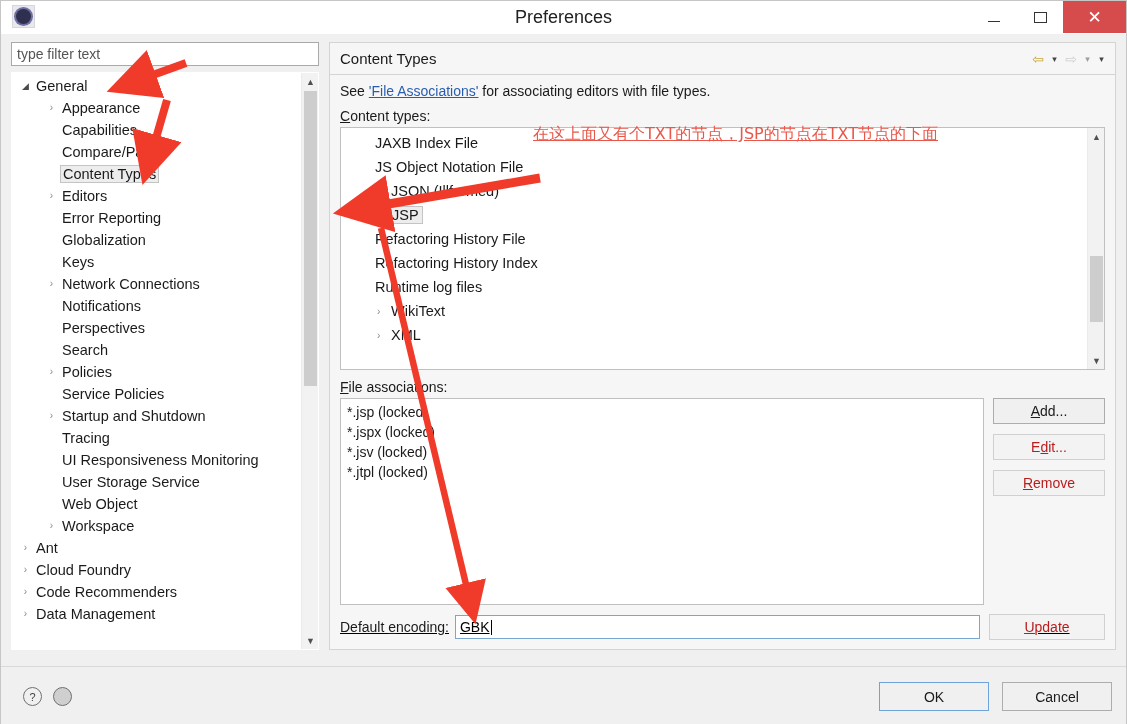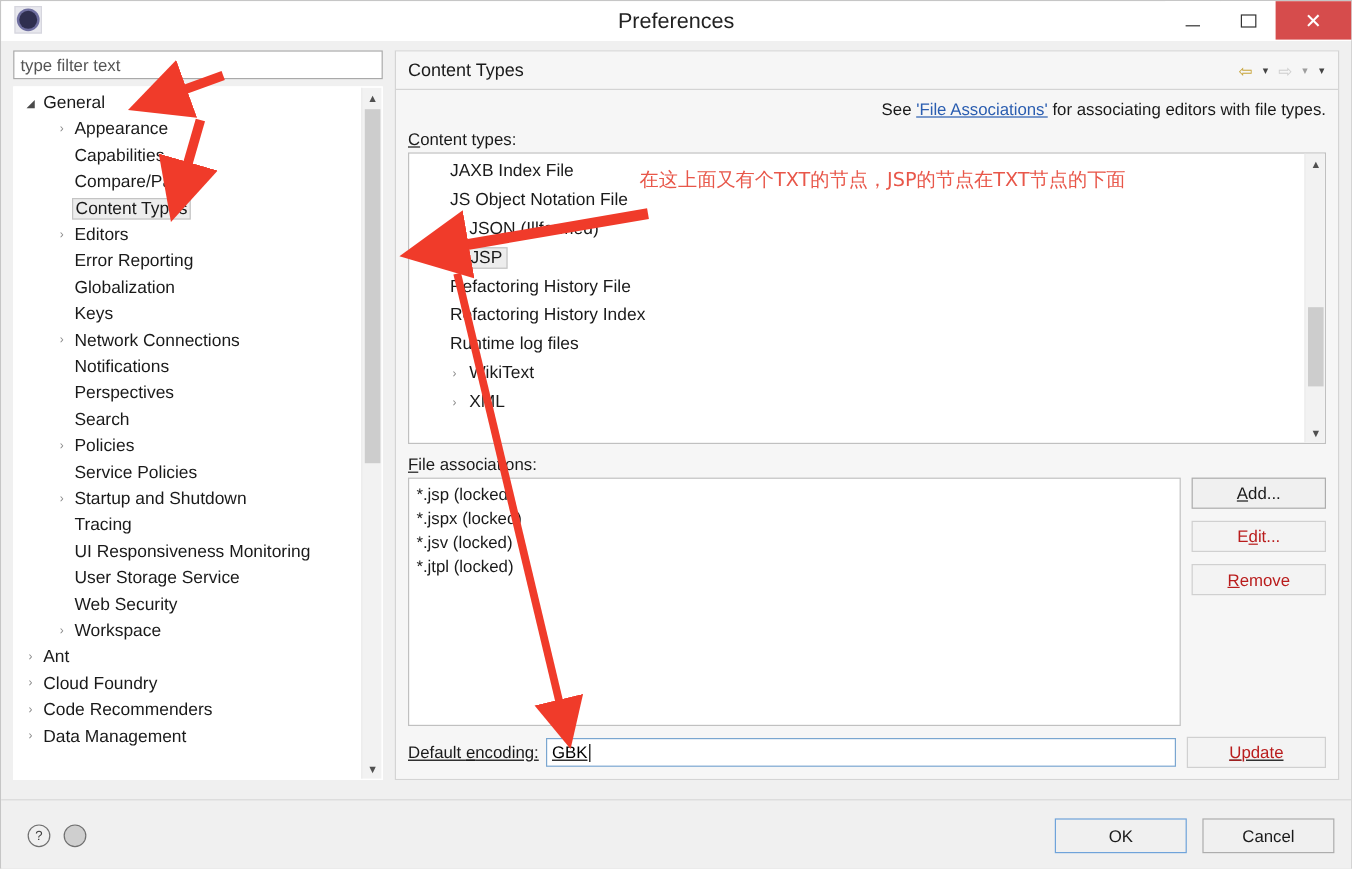--- a/index.html
+++ b/index.html
@@ -198,21 +198,21 @@
   .nav-caret.dim { color: #9e9e9e; }
 
   #rp-body {
     flex: 1;
     padding: 8px 10px 0 10px;
     display: flex; flex-direction: column;
     background: #f6f6f6;
     box-sizing: border-box;
   }
   #see-line {
-    font-size: 14px; color: #1a1a1a; margin-bottom: 9px; text-align: right;
+    font-size: 14px; color: #1a1a1a; margin-bottom: 9px;
   }
   #see-line a {
     color: #2a5db0; text-decoration: underline; cursor: pointer;
   }
   .field-label {
     font-size: 14px; color: #1a1a1a; margin-bottom: 3px;
   }
   .field-label u { text-decoration: underline; }
 
   #ct-list-wrap {
@@ -326,25 +326,26 @@
   .dlg-btn.default { border: 1px solid #6fa3da; }
 
   
   #annot {
     position: absolute; left: 0; top: 0;
     width: 1127px; height: 724px;
     pointer-events: none;
   }
   #cn-note {
     position: absolute;
-    left: 533px; top: 140px;
+    left: 533px; top: 124px;
     font-size: 16px;
     color: #e8574a;
     white-space: nowrap;
     font-family: "DejaVu Sans", sans-serif;
+    text-decoration: underline;
   }
 </style>
 </head>
 <body>
 
 <div id="window">
 
   <div id="titlebar">
     <div id="app-icon">
       <span class="gear"></span>
@@ -440,21 +441,21 @@
             <div class="tnode lvl1">
               <span class="arrow"></span>
               <span class="lbl">UI Responsiveness Monitoring</span>
             </div>
             <div class="tnode lvl1">
               <span class="arrow"></span>
               <span class="lbl">User Storage Service</span>
             </div>
             <div class="tnode lvl1">
               <span class="arrow"></span>
-              <span class="lbl">Web Security</span>
+              <span class="lbl">Web Object</span>
             </div>
             <div class="tnode lvl1">
               <span class="arrow">›</span>
               <span class="lbl">Workspace</span>
             </div>
             <div class="tnode lvl0">
               <span class="arrow">›</span>
               <span class="lbl">Ant</span>
             </div>
             <div class="tnode lvl0">

